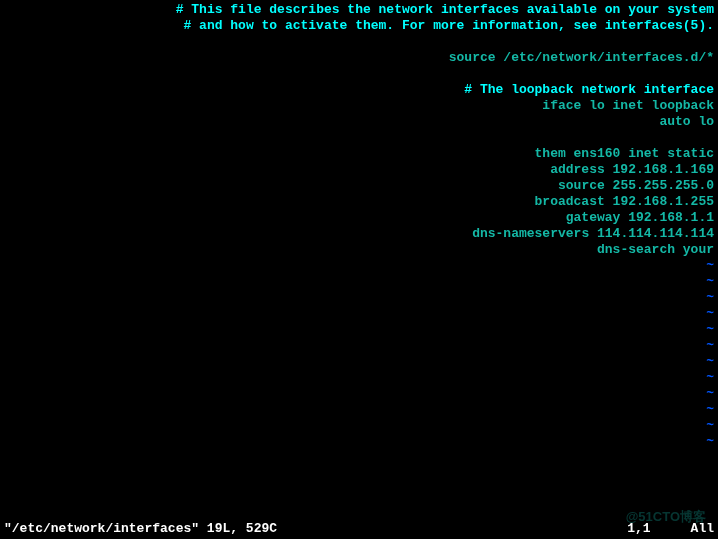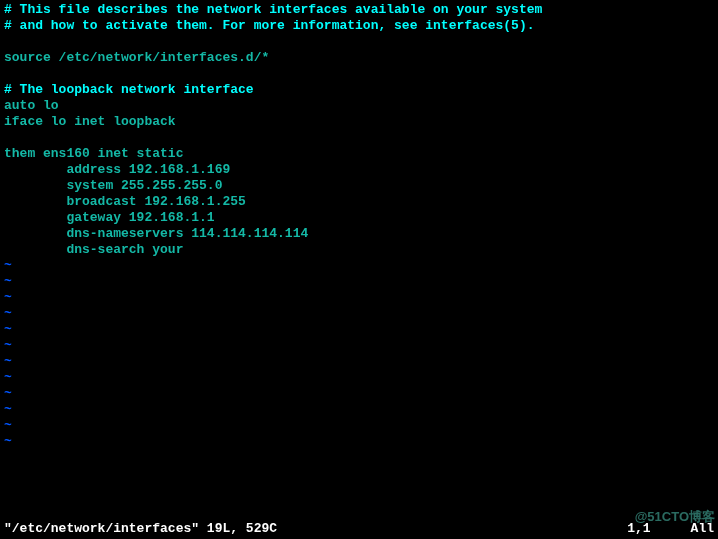--- a/index.html
+++ b/index.html
@@ -1,18 +1,19 @@
 <!DOCTYPE html>
 <html><head>
   <meta charset="utf-8">
   <style>
     * {
       margin: 0;
       padding: 0;
       box-sizing: border-box;
+      text-align: right;
     }
     body {
       background: #000;
       width: 718px;
       height: 539px;
       font-family: "Courier New", monospace;
       font-size: 13px;
       line-height: 16px;
       color: #fff;
       overflow: hidden;
@@ -54,45 +55,45 @@
       flex: 0 0 auto;
     }
     .status-right {
       flex: 0 0 auto;
       display: flex;
       gap: 40px;
     }
     .watermark {
       position: absolute;
       bottom: 14px;
-      right: 3px;
-      color: #5eead4;
+      right: 12px;
+      color: #0f766e;
       opacity: 0.45;
       font-size: 13px;
       font-family: sans-serif;
       pointer-events: none;
     }
   </style>
 </head>
 <body>
 
 <div class="editor">
   <div class="content" id="content-area">
       <div class="line comment"># This file describes the network interfaces available on your system</div>
       <div class="line comment"># and how to activate them. For more information, see interfaces(5).</div>
       <div class="line normal"></div>
       <div class="line normal">source /etc/network/interfaces.d/*</div>
       <div class="line normal"></div>
       <div class="line comment"># The loopback network interface</div>
+      <div class="line normal">iface lo inet loopback</div>
       <div class="line normal">auto lo</div>
-      <div class="line normal">iface lo inet loopback</div>
       <div class="line normal"></div>
       <div class="line normal">them ens160 inet static</div>
       <div class="line normal">        address 192.168.1.169</div>
-      <div class="line normal">        system 255.255.255.0</div>
+      <div class="line normal">        source 255.255.255.0</div>
       <div class="line normal">        broadcast 192.168.1.255</div>
       <div class="line normal">        gateway 192.168.1.1</div>
       <div class="line normal">        dns-nameservers 114.114.114.114</div>
       <div class="line normal">        dns-search your</div>
       <div class="line tilde">~</div>
       <div class="line tilde">~</div>
       <div class="line tilde">~</div>
       <div class="line tilde">~</div>
       <div class="line tilde">~</div>
       <div class="line tilde">~</div>

